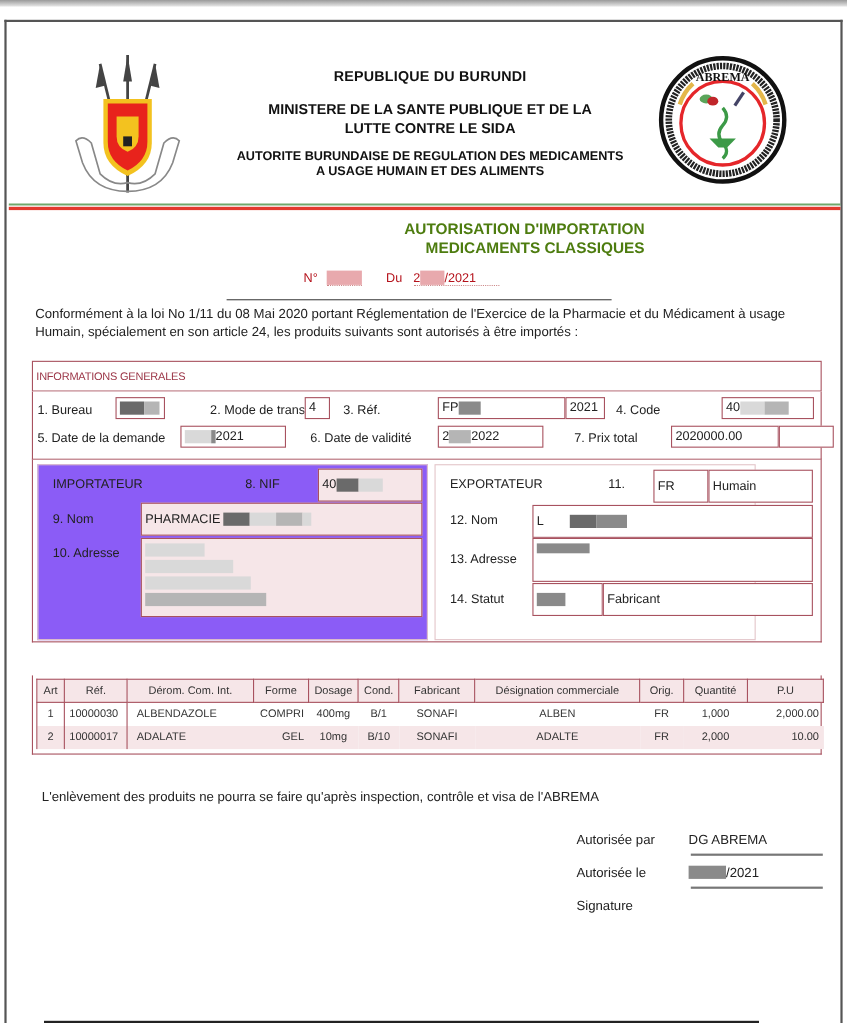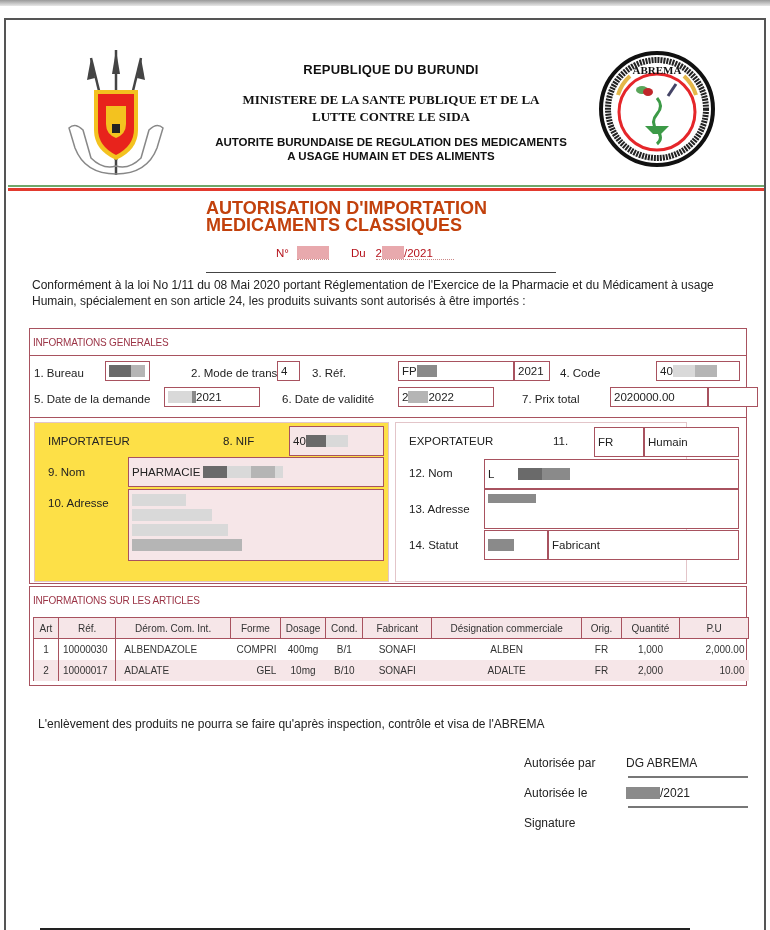--- a/index.html
+++ b/index.html
@@ -10,39 +10,39 @@
     background: linear-gradient(#9a9a9a, #e8e8e8); }
   .page { position: absolute; left: 4px; top: 18px; width: 762px; height: 912px;
     border-left: 2px solid #555; border-right: 2px solid #555; border-top: 2px solid #555; background: #fff; }
   .bottom-bar { position: absolute; left: 40px; bottom: 0; width: 650px; height: 2px; background: #222; }
 
   
   .coat { position: absolute; left: 55px; top: 30px; width: 110px; height: 130px; }
   .logo { position: absolute; left: 592px; top: 30px; width: 118px; height: 118px; }
   .hdr-text { position: absolute; left: 190px; top: 42px; width: 390px; text-align: center; font-weight: bold; color: #111; }
   .hdr-text .l1 { font-size: 13px; letter-spacing: 0.2px; }
-  .hdr-text .l2 { font-size: 13px; margin-top: 14px; line-height: 17px; font-family: Liberation Serif, serif; }
+  .hdr-text .l2 { font-size: 13px; margin-top: 14px; line-height: 17px; }
   .hdr-text .l3 { font-size: 11.5px; margin-top: 10px; line-height: 14px; }
 
   .stripe { position: absolute; left: 2px; top: 165px; width: 756px; height: 6px; }
   .stripe .g { height: 2px; background: #6fa86b; }
   .stripe .w { height: 1px; background: #fff; }
   .stripe .r { height: 3px; background: #e23a2e; }
 
-  .title { position: absolute; left: 200px; top: 180px; width: 380px; text-align: left; color: #c2410c; font-weight: bold; font-size: 18px; line-height: 17px; }
+  .title { position: absolute; left: 200px; top: 180px; width: 380px; text-align: right; color: #4d7c0f; font-weight: bold; font-size: 14px; line-height: 17px; }
   .numline { position: absolute; left: 270px; top: 226px; font-size: 11.5px; color: #b5121b; display: flex; align-items: center; }
   .numline .blur { display: inline-block; height: 13px; background: #e8a9ad; }
   .numline .dash { border-bottom: 1px dotted #c88; }
   .sepline { position: absolute; left: 200px; top: 252px; width: 350px; height: 1px; background: #444; }
 
   .intro { position: absolute; left: 26px; top: 257px; width: 720px; font-size: 12px; line-height: 16px; color: #222; }
 
   
   .box { position: absolute; border: 1.5px solid #a8525f; background: #fff; }
-  .pinkbox { background: #fde047; }
+  .pinkbox { background: #8b5cf6; }
   .section-label { font-size: 10px; color: #9b3446; letter-spacing: -0.2px; }
   .lbl { position: absolute; font-size: 11.5px; color: #222; }
   .fld { position: absolute; border: 1.5px solid #a8525f; background: #fff; font-size: 11.5px; color: #222; padding-left: 3px; display: flex; align-items: center; overflow: hidden; }
   .fld-pink { background: #f6e6e8; }
   .redact { display: inline-block; height: 12px; background: #8a8a8a; }
   .redact.light { background: #d9d9d9; }
   .redact.mid { background: #b5b5b5; }
   .redact.dark { background: #6a6a6a; }
 
   
@@ -218,23 +218,20 @@
     <div class="fld" style="left:88px;top:66px;width:255px;height:40px;align-items:flex-start;padding-top:4px;">
         <span class="redact" style="width:48px;height:9px;"></span>
       </div>
     <div class="lbl" style="left:13px;top:116px;">14. Statut</div>
     <div class="fld" style="left:88px;top:107px;width:64px;height:30px;">
         <span class="redact" style="width:26px;"></span>
       </div>
     <div class="fld" style="left:152px;top:107px;width:191px;height:30px;">Fabricant</div>
   </div>
 
-  <div class="box" style="left:23px; top:566px; width:718px; height:29px;">
-    <div class="section-label" style="position:absolute;left:3px;top:8px;">INFORMATIONS SUR LES ARTICLES</div>
-  </div>
   <div class="box" style="left:23px; top:594px; width:718px; height:72px; border-top:none;"></div>
 
   <table class="art">
     <colgroup>
       <col style="width:24px">
         <col style="width:55px">
         <col style="width:110px">
         <col style="width:42px">
         <col style="width:42px">
         <col style="width:34px">

